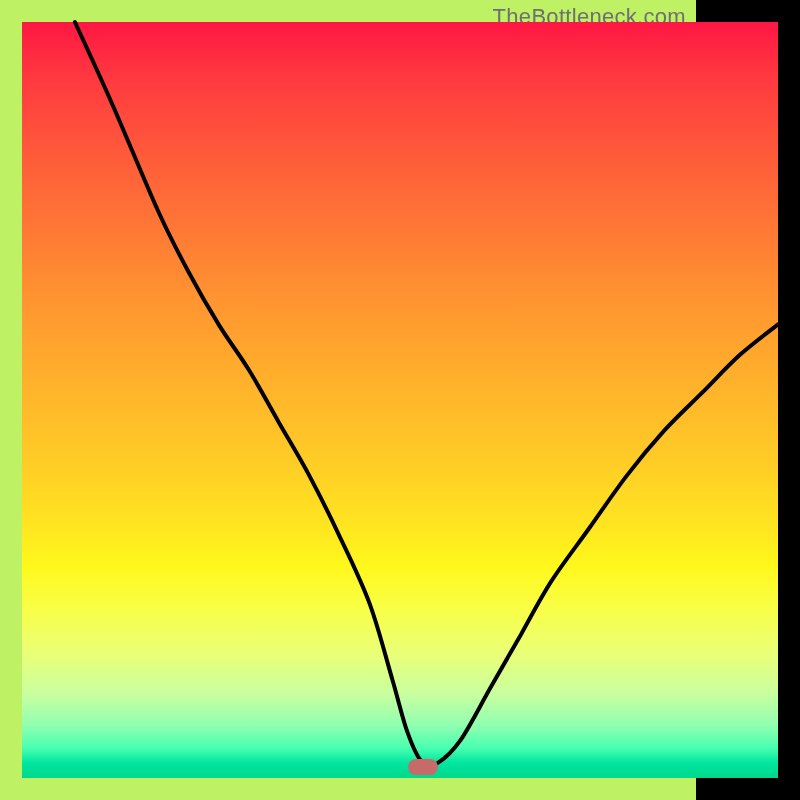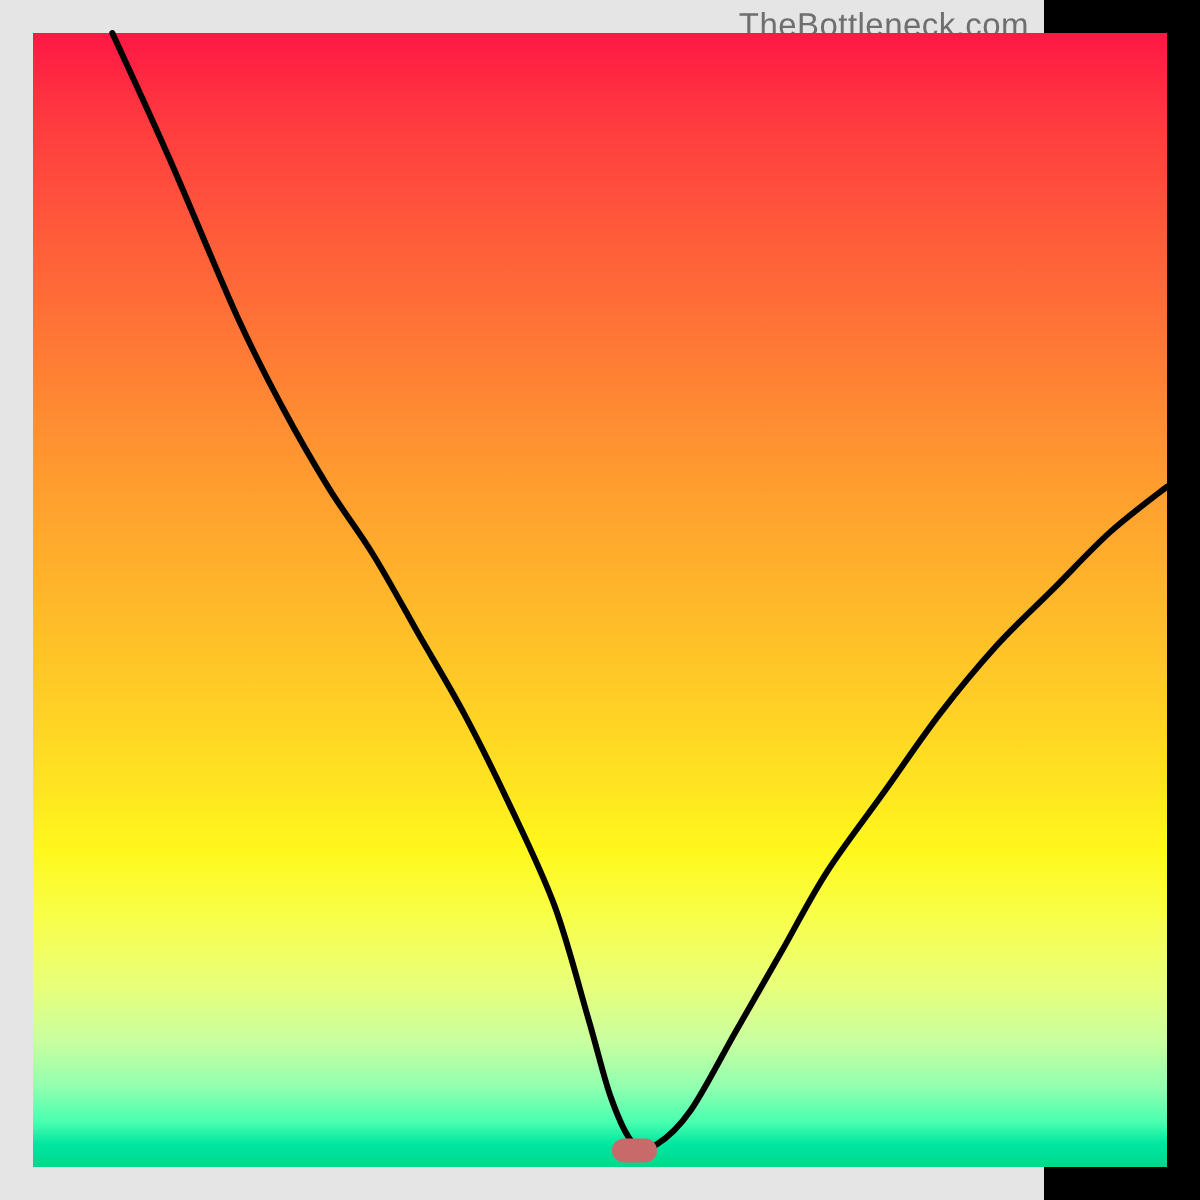--- a/index.html
+++ b/index.html
@@ -8,21 +8,21 @@
     width: 800px;
     height: 800px;
     background: #000;
     overflow: hidden;
     font-family: Arial, Helvetica, sans-serif;
   }
   .frame {
     position: relative;
     width: 696px;
     height: 800px;
-    background: #e5e5e5;
+    background: #bef264;
   }
   .plot-area {
     position: absolute;
     left: 22px;
     top: 22px;
     width: 756px;
     height: 756px;
     
     background: linear-gradient(
       to bottom,

